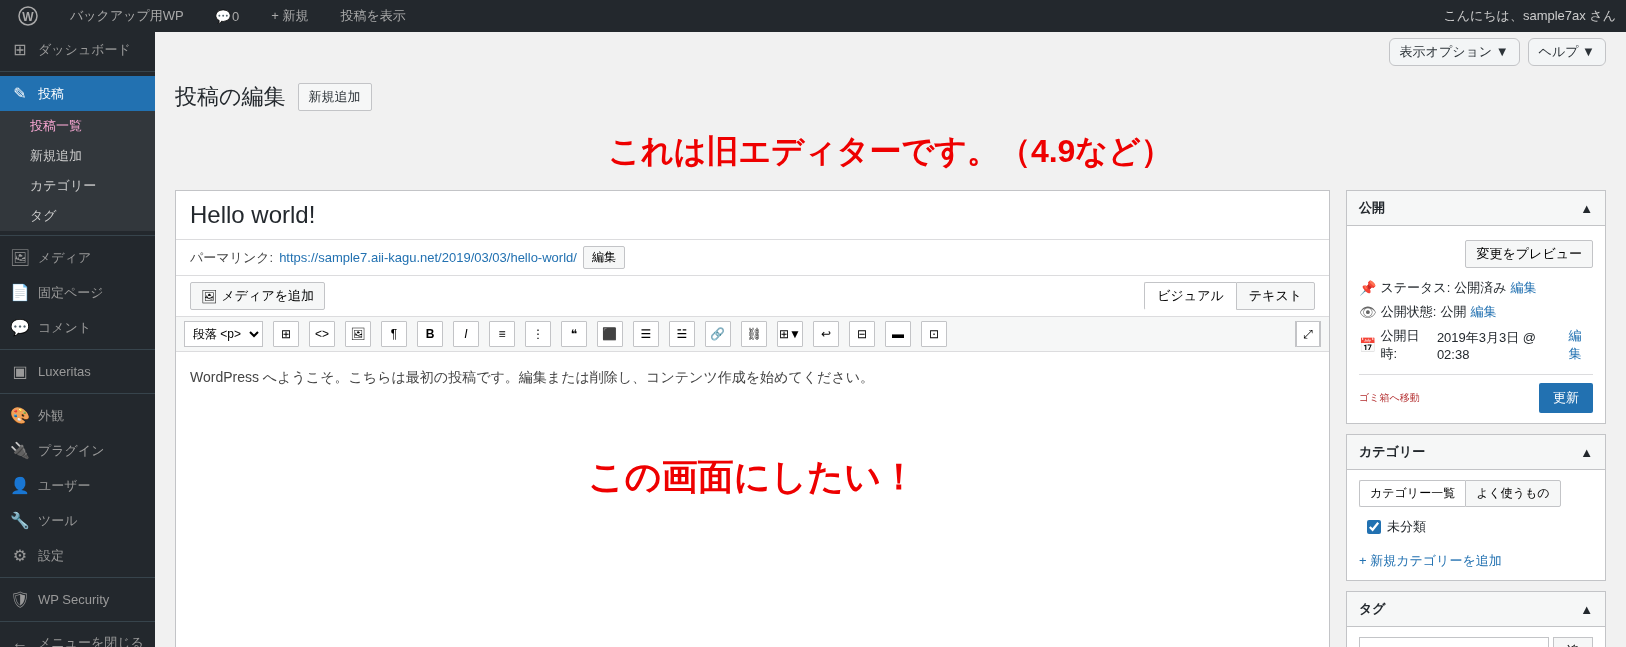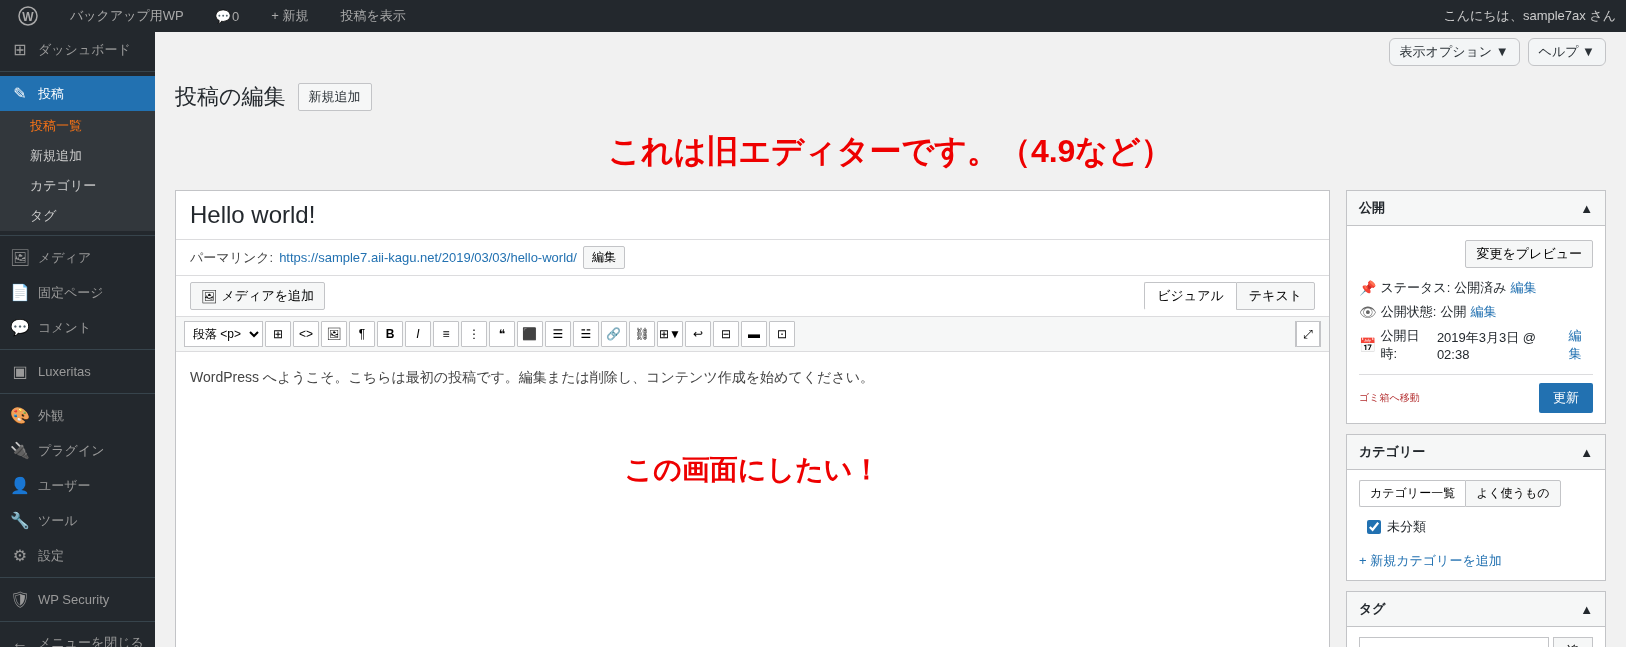--- a/index.html
+++ b/index.html
@@ -42,21 +42,21 @@
       cursor: pointer;
       gap: 8px;
       font-size: 13px;
     }
     .menu-item.active { background: #2271b1; color: #fff; }
     .menu-item .icon { width: 20px; text-align: center; font-size: 16px; }
     .menu-separator { height: 1px; background: #37444c; margin: 4px 0; }
 
     .submenu { background: #32373c; }
     .submenu .menu-item { padding: 6px 10px 6px 30px; font-size: 13px; color: #ccc; }
-    .submenu .menu-item.active-sub { color: #f97316; }
+    .submenu .menu-item.active-sub { color: #f9a8d4; }
 
     
     #wpcontent {
       flex: 1;
       padding: 0;
       background: #f1f1f1;
     }
 
     
     #wp-toolbar-row {
@@ -175,21 +175,21 @@
     .view-tab.active { background: #fff; border-bottom-color: #fff; }
     .view-tab:first-child { border-right: none; border-radius: 2px 0 0 2px; }
     .view-tab:last-child { border-radius: 0 2px 2px 0; }
 
     
     .format-toolbar {
       display: flex;
       align-items: center;
       padding: 4px 8px;
       border-bottom: 1px solid #dcdcde;
-      gap: 2px;
+      gap: 10px;
       flex-wrap: wrap;
       background: #f6f7f7;
     }
     .format-toolbar select {
       padding: 2px 4px;
       border: 1px solid #c3c4c7;
       background: #fff;
       font-size: 12px;
       height: 26px;
     }
@@ -216,21 +216,21 @@
     .editor-body {
       padding: 14px;
       min-height: 250px;
       font-size: 14px;
       color: #444;
       line-height: 1.6;
       position: relative;
     }
     .editor-center-text {
       text-align: center;
-      font-size: 28px;
+      font-size: 36px;
       color: #e00;
       font-weight: bold;
       padding: 60px 0;
     }
 
     
     .editor-footer {
       display: flex;
       justify-content: space-between;
       padding: 6px 14px;

